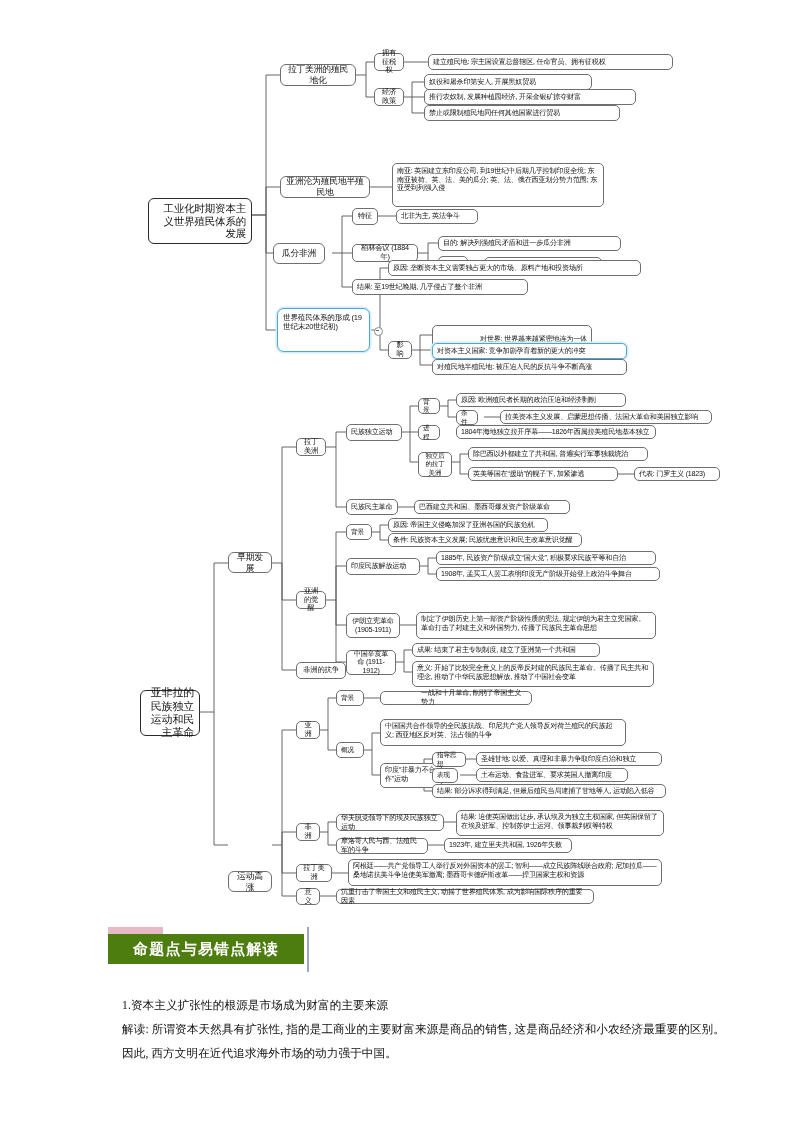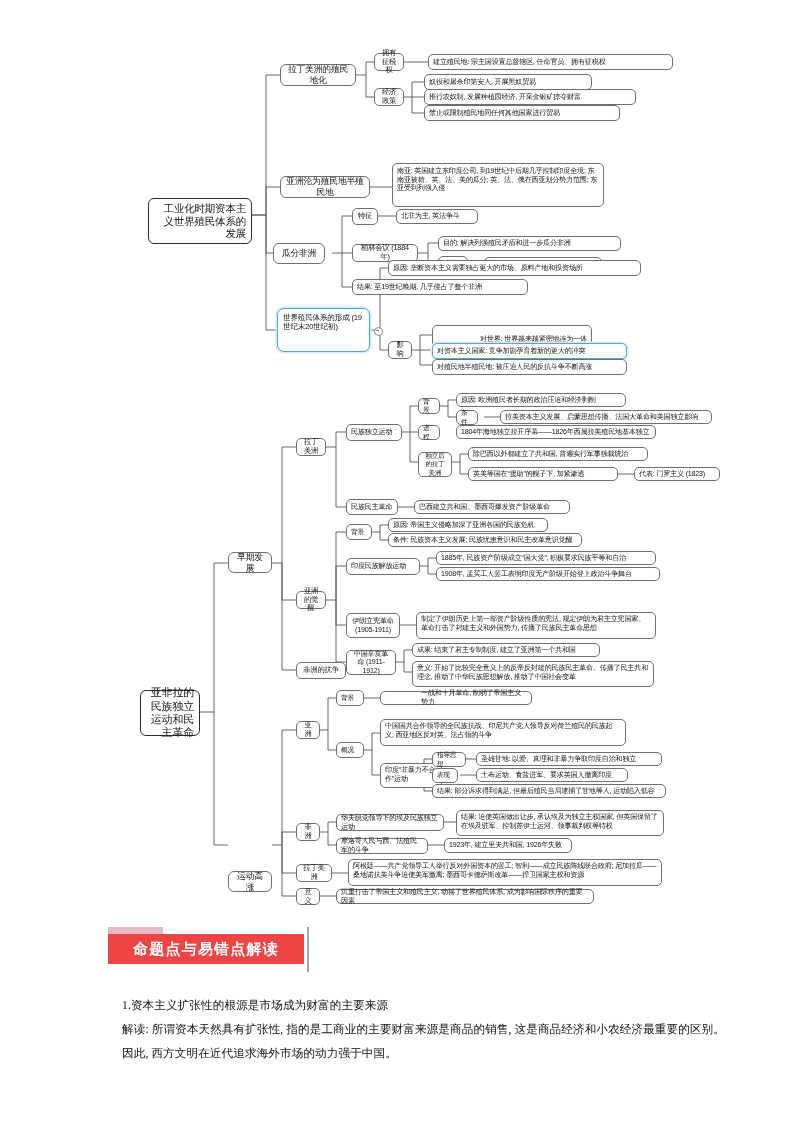--- a/index.html
+++ b/index.html
@@ -36,21 +36,21 @@
     border:1px solid #8a8a8a;background:#fff;
   }
   .collapse::after{
     content:"";position:absolute;left:1px;top:2.2px;width:3px;height:1px;background:#6a6a6a;
   }
 
   
   #bottom{position:absolute;left:0;top:920px;width:794px;}
   .tagwrap{position:relative;margin:12px 0 0 120px;width:220px;height:36px;}
   .tag-pink{position:absolute;left:-12px;top:-5px;width:55px;height:13px;background:#e7b9c6;}
-  .tag-blue{position:absolute;left:-12px;top:2px;width:196px;height:30px;background:#ef4444;
+  .tag-blue{position:absolute;left:-12px;top:2px;width:196px;height:30px;background:#4d7c0f;
     display:flex;align-items:center;justify-content:center;}
   .tag-blue span{color:#fff;font-weight:bold;font-size:15px;letter-spacing:1.2px;
     font-family:"Liberation Serif","DejaVu Serif",serif;}
   .tag-edge{position:absolute;left:187px;top:-5px;width:2px;height:45px;background:#9aa6c9;}
   .para{margin:0 60px 0 122px;font-size:11.6px;line-height:2.05;color:#111;
     font-family:"Liberation Serif","DejaVu Serif",serif;letter-spacing:0.1px;}
   .para.first{margin-top:26px;}
 </style>
 </head>
 <body>

